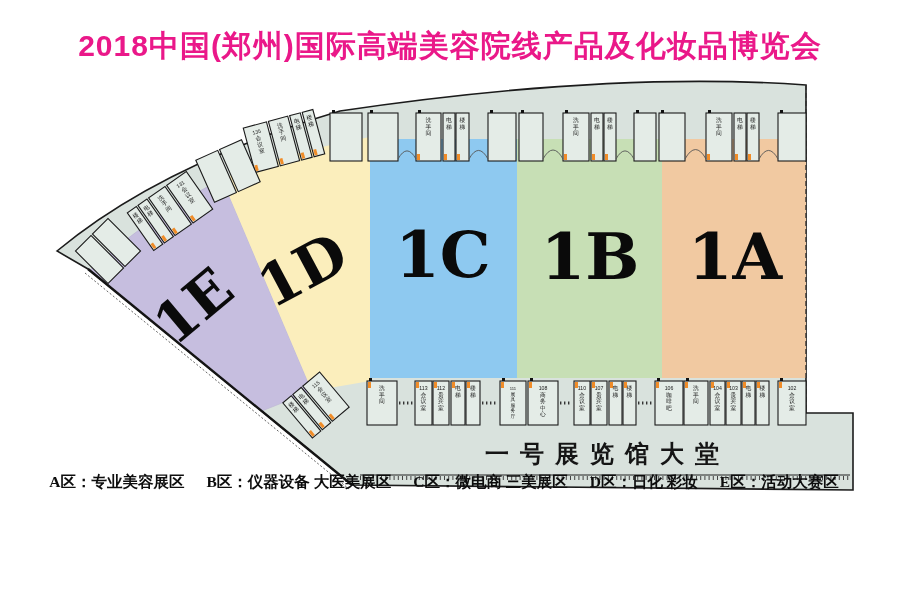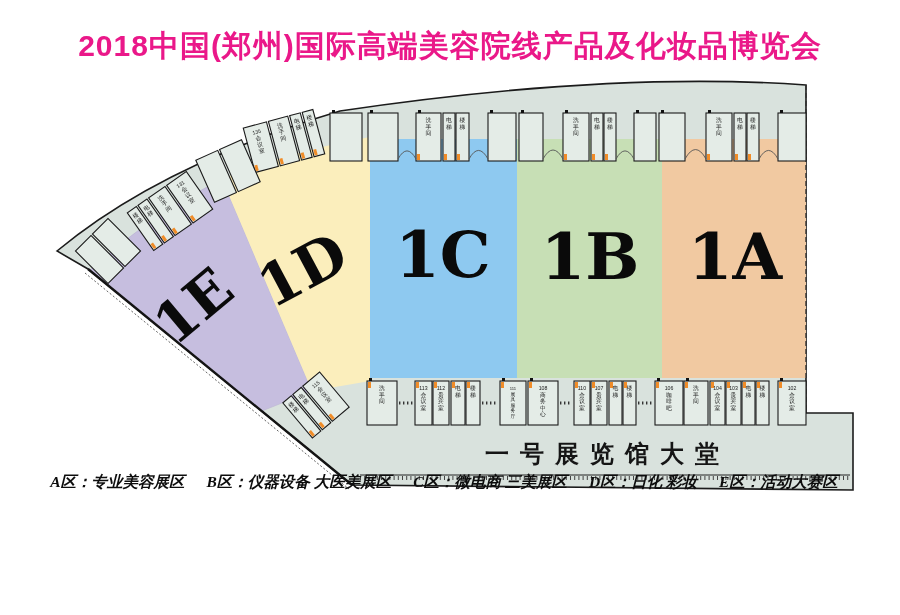--- a/index.html
+++ b/index.html
@@ -6,21 +6,21 @@
   .page{position:relative;width:900px;height:517px;background:#ffffff;overflow:hidden;
         font-family:"Liberation Sans",sans-serif;}
   .header{text-align:center;padding-top:26px;}
   .header h1{margin:0;font-size:30px;font-weight:bold;letter-spacing:1px;}
   .sub{margin-top:10px;font-size:21px;font-weight:bold;color:#3c3c3c;}
   .sub .date{margin-right:14px;}
   .accent{color:#ea1889;}
   #plan{display:block;margin-top:6px;}
   .legend{position:absolute;left:0;right:12px;bottom:24px;text-align:center;
           font-family:"Liberation Serif","DejaVu Serif",serif;
-          font-weight:bold;font-size:15.5px;color:#0d0d0d;white-space:nowrap;font-style:italic;}
+          font-weight:bold;font-size:15.5px;color:#0d0d0d;white-space:nowrap;}
   .legend .li{margin:0 11px;}
   .zone-label{font-family:"DejaVu Serif","Liberation Serif",serif;font-weight:bold;fill:#0a0a0a;}
   .booth-t{font-family:"Liberation Sans",sans-serif;fill:#1a1a1a;}
   .lobby{font-family:"Liberation Sans",sans-serif;font-weight:bold;fill:#151515;letter-spacing:11px;}
 </style>
 </head>
 <body>
 
 <div class="page">
 

